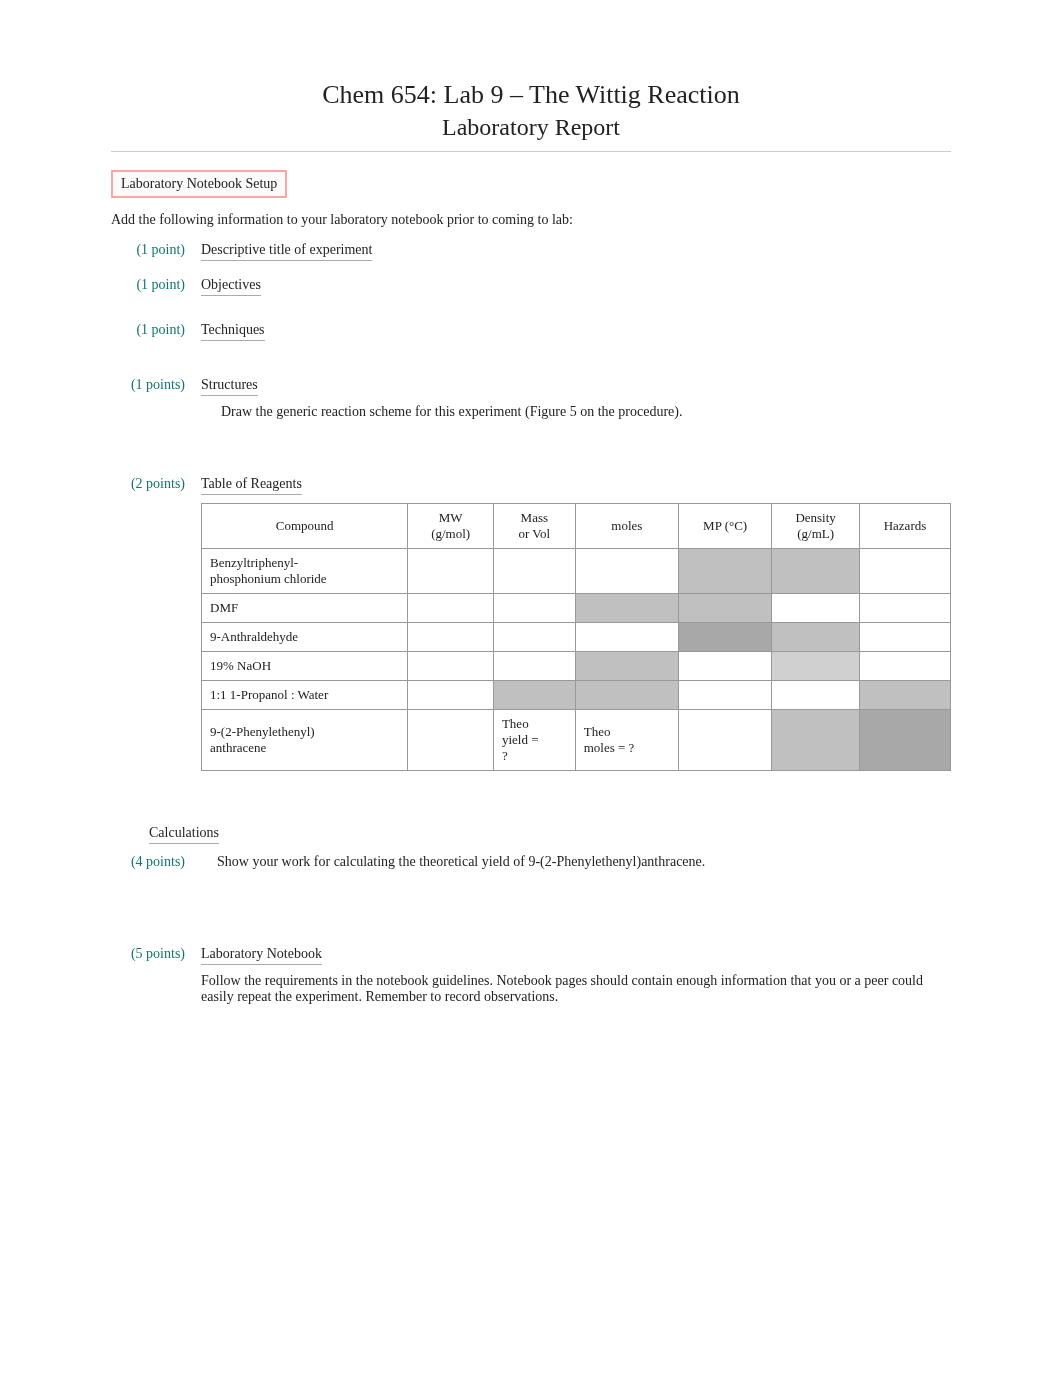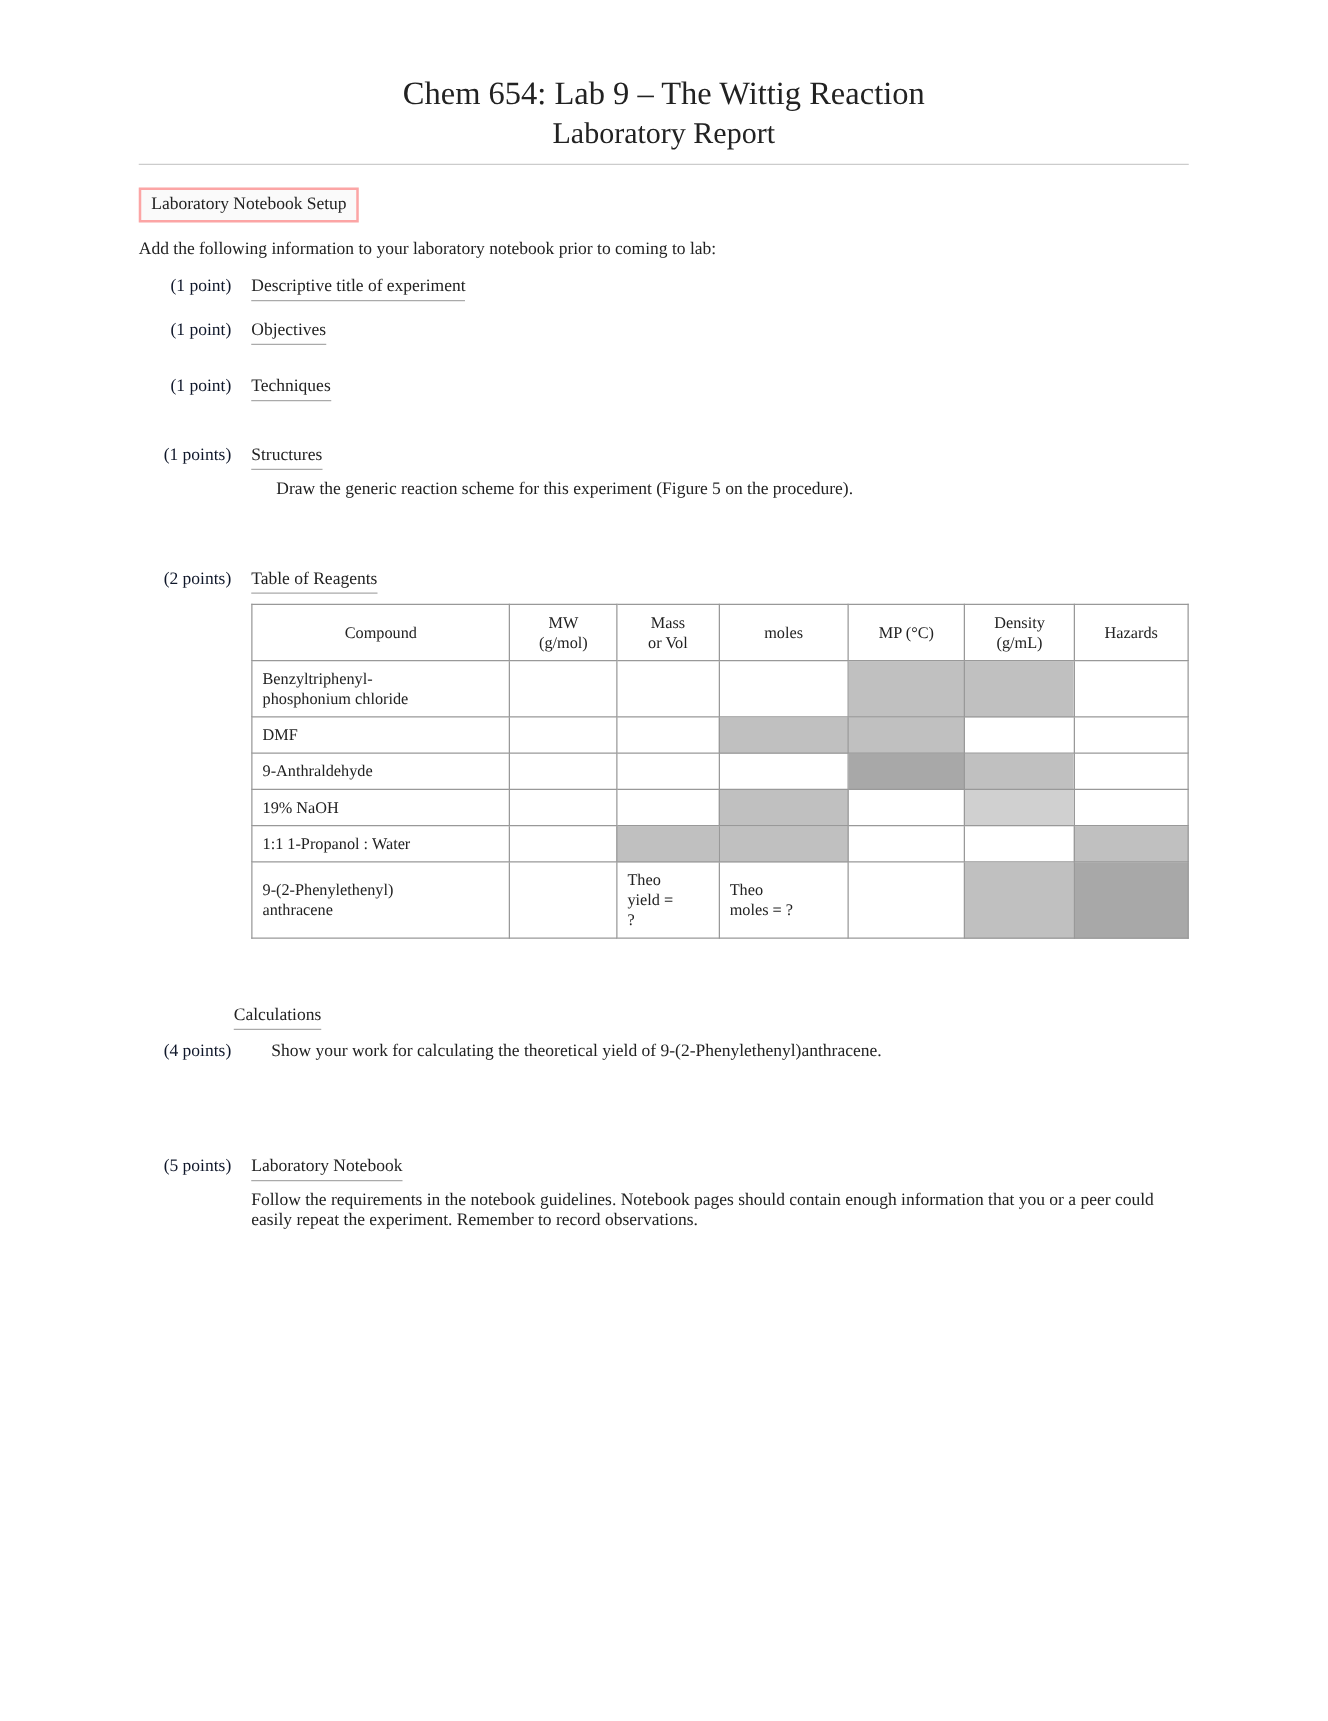--- a/index.html
+++ b/index.html
@@ -14,20 +14,21 @@
     .page {
       max-width: 900px;
       margin: 0 auto;
       padding: 20px 30px;
     }
     .main-title {
       text-align: center;
       font-size: 26px;
       font-weight: normal;
       margin-bottom: 4px;
+      margin-top: 20px;
     }
     .sub-title {
       text-align: center;
       font-size: 24px;
       font-weight: normal;
       margin-bottom: 18px;
       border-bottom: 1px solid #ccc;
       padding-bottom: 10px;
     }
     .notebook-setup-box {
@@ -42,21 +43,21 @@
       font-size: 14px;
       margin-bottom: 12px;
       margin-left: 0;
     }
     .row {
       display: flex;
       align-items: flex-start;
       margin-bottom: 14px;
     }
     .points-label {
-      color: #0f172a;
+      color: #0f766e;
       font-size: 14px;
       min-width: 90px;
       text-align: right;
       padding-right: 16px;
       padding-top: 2px;
       flex-shrink: 0;
     }
     .content-area {
       flex: 1;
     }
@@ -252,21 +253,21 @@
             <td class="td-dark-gray"></td>
           </tr>
         </tbody>
       </table>
     </div>
   </div>
 
   <div class="spacer"></div>
 
   <div class="calcs-section">
-    <div style="margin-left: 76px;">
+    <div style="margin-left: 38px;">
       <span class="calcs-underline">Calculations</span>
     </div>
     <div class="row" style="margin-top: 8px;">
       <span class="points-label">(4 points)</span>
       <div class="content-area">
         <span class="show-work-text">Show your work for calculating the theoretical yield of 9-(2-Phenylethenyl)anthracene.</span>
       </div>
     </div>
   </div>
 

